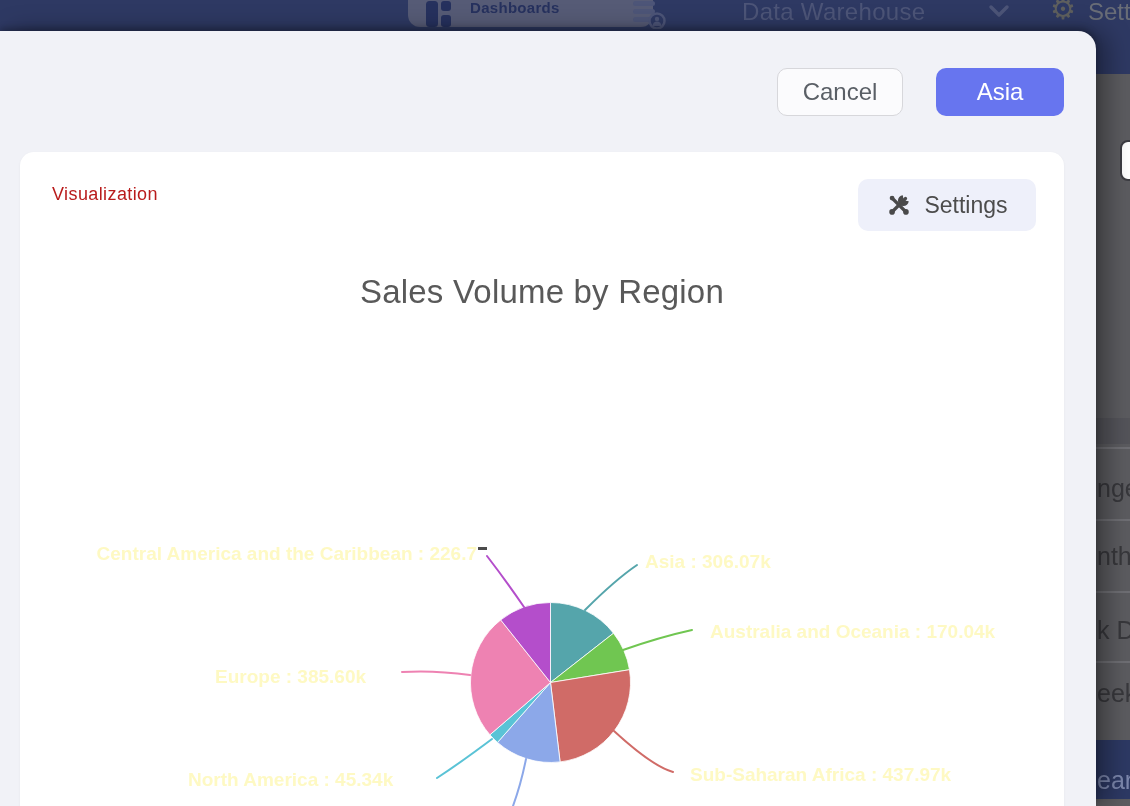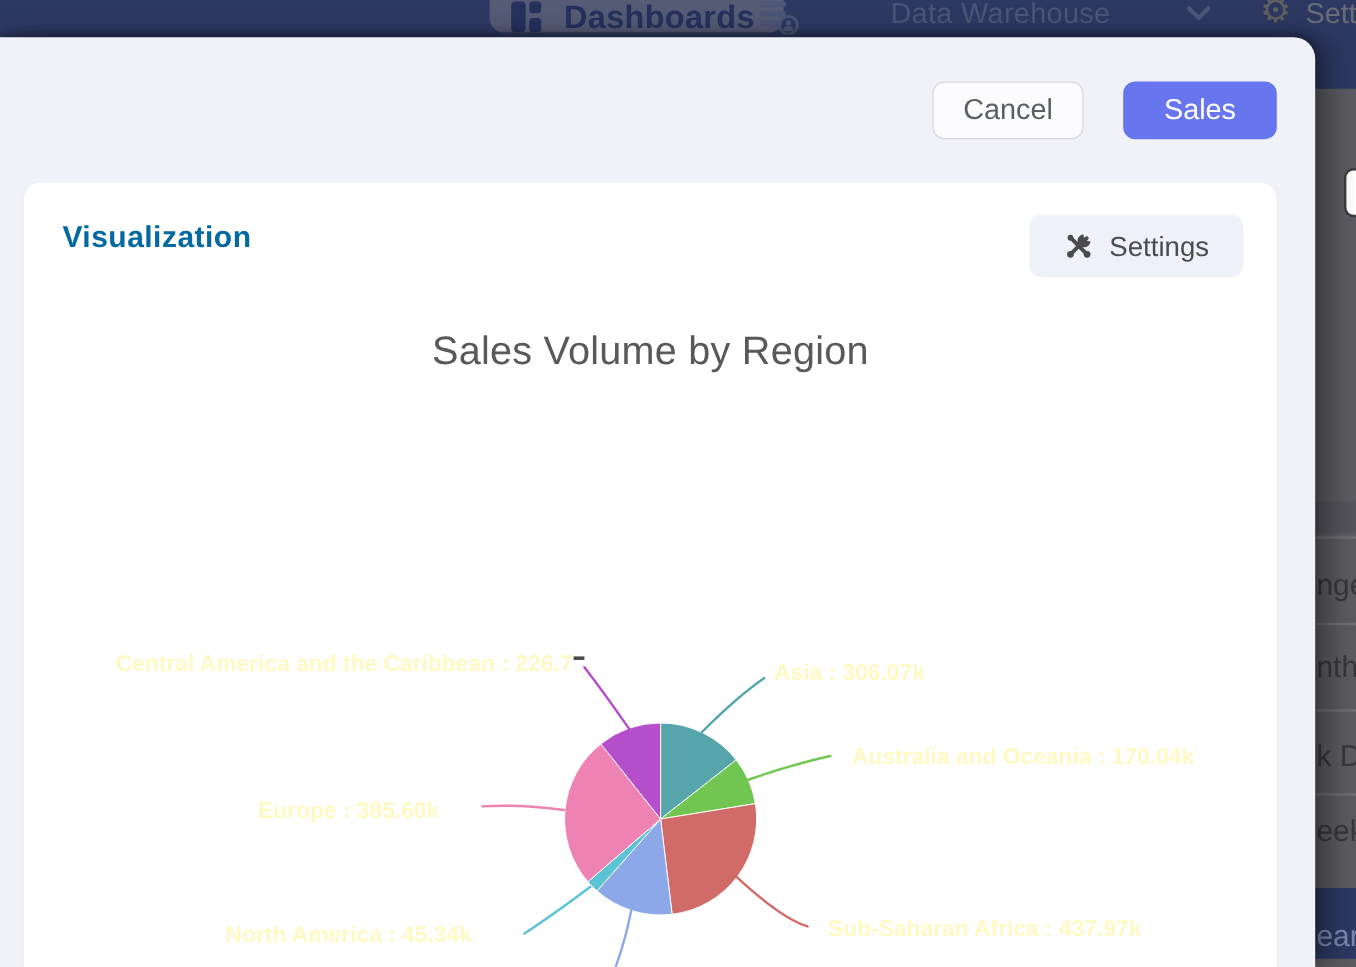--- a/index.html
+++ b/index.html
@@ -13,21 +13,21 @@
   .navbar{
     position:absolute;left:0;top:0;width:1130px;height:74px;
     background:#2e3963;z-index:1;
   }
   .nav-tab-active{
     position:absolute;left:408px;top:-14px;width:245px;height:41px;
     background:#565b76;border-radius:12px;
   }
   .nav-dash-icon{position:absolute;left:425px;top:1px;width:26px;height:26px;}
   .nav-dash-label{
-    position:absolute;left:470px;top:-1px;font-size:27px;font-weight:600;
+    position:absolute;left:470px;top:-1px;font-size:15px;font-weight:600;
     color:#26315e;letter-spacing:.3px;
   }
   .nav-dw-icon{position:absolute;left:633px;top:1px;width:36px;height:28px;}
   .nav-dw-label{
     position:absolute;left:742px;top:-2px;font-size:24px;font-weight:500;
     color:#4d5578;letter-spacing:.3px;
   }
   .nav-chevron{position:absolute;left:988px;top:4px;width:22px;height:14px;}
   .nav-gear{
     position:absolute;left:1050px;top:-6px;font-size:29px;color:#5e5f5e;
@@ -73,22 +73,22 @@
   }
   .btn-save{
     left:936px;width:128px;background:#6775ef;border:none;color:#ffffff;
   }
   
   .card{
     position:absolute;left:20px;top:121px;width:1044px;height:700px;
     background:#ffffff;border-radius:14px;box-shadow:0 1px 3px rgba(0,0,0,.05);
   }
   .card-heading{
-    position:absolute;left:32px;top:32px;font-size:25px;font-weight:700;
-    color:#0369a1;letter-spacing:.4px;
+    position:absolute;left:32px;top:32px;font-size:18px;font-weight:400;
+    color:#b91c1c;letter-spacing:.4px;
   }
   .settings-btn{
     position:absolute;left:838px;top:27px;width:178px;height:52px;
     background:#eef0fa;border-radius:10px;cursor:pointer;
     display:flex;align-items:center;justify-content:center;gap:12px;
   }
   .settings-btn-label{font-size:23px;color:#4c4c4c;}
   .chart-title{
     position:absolute;left:0;top:121px;width:100%;text-align:center;
     font-size:33px;color:#595959;letter-spacing:.2px;
@@ -146,21 +146,21 @@
   <svg class="nav-chevron" viewBox="0 0 22 14">
     <path d="M3 3 L11 11 L19 3" fill="none" stroke="#4d5578" stroke-width="3.5" stroke-linecap="round" stroke-linejoin="round"></path>
   </svg>
 
   <span class="nav-gear">⚙</span>
   <span class="nav-settings-label">Settings</span>
 </div>
 
 <div class="modal">
   <button class="btn btn-cancel">Cancel</button>
-  <button class="btn btn-save">Sales</button>
+  <button class="btn btn-save">Asia</button>
 
   <div class="card">
     <span class="card-heading">Visualization</span>
 
     <div class="settings-btn">
       <svg width="26" height="26" viewBox="0 0 24 24">
         <path d="M6 18 L18 6" stroke="#4a4a4a" stroke-width="3" stroke-linecap="round" fill="none"></path>
         <circle cx="5.6" cy="18.4" r="2.6" fill="#4a4a4a"></circle>
         <path d="M15.5 3 a5 5 0 1 0 5.5 5.5 l-3-0.5 -2-2 z" fill="#4a4a4a"></path>
         <path d="M6 6 L18 18" stroke="#4a4a4a" stroke-width="3" stroke-linecap="round" fill="none"></path>

